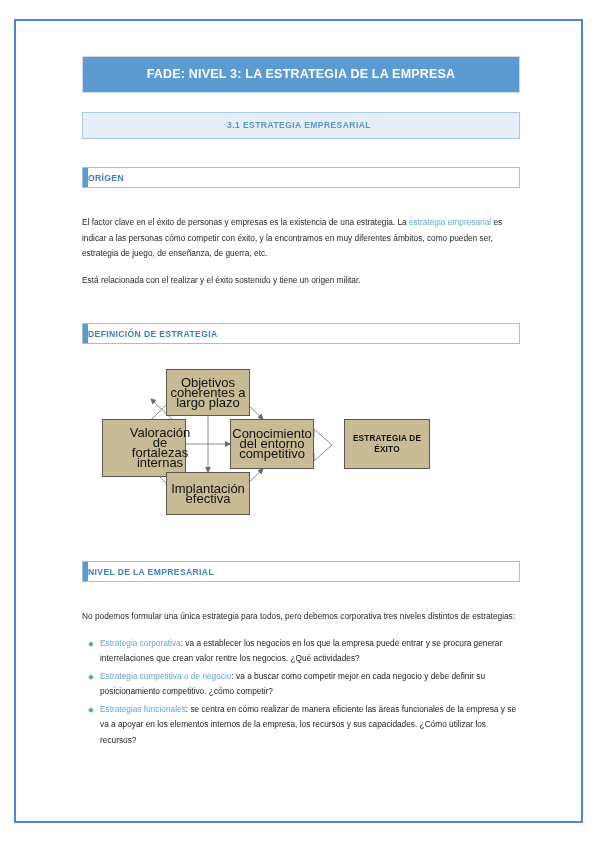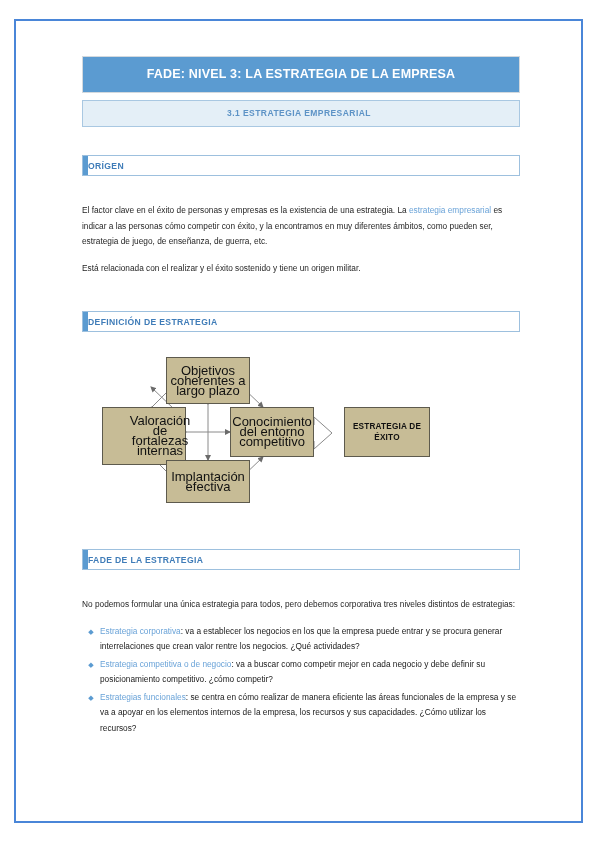--- a/index.html
+++ b/index.html
@@ -41,21 +41,21 @@
     font-size: 12.5px;
     font-weight: bold;
     letter-spacing: .2px;
     text-align: center;
     padding: 10px 6px 11px 6px;
     box-sizing: border-box;
   }
 
   
   .subtitle-band {
-    margin-top: 7px;
+    margin-top: 19px;
     background: #e4eff7;
     border: 1px solid #a9c8e2;
     color: #5d93c6;
     font-size: 8.5px;
     font-weight: bold;
     letter-spacing: .45px;
     text-align: center;
     padding: 7px 6px 8px 2px;
     box-sizing: border-box;
   }
@@ -216,21 +216,21 @@
       <div class="dbox" style="left:148px; top:60px; width:84px; height:50px;">Conocimiento del entorno competitivo</div>
 
       <div class="dbox" style="left:84px; top:113px; width:84px; height:43px;">Implantación efectiva</div>
 
       <div class="dbox result" style="left:262px; top:60px; width:86px; height:50px;">ESTRATEGIA DE ÉXITO</div>
     </div>
 
     <div style="height:30px"></div>
     <div class="section-bar">
       <div class="accent"></div>
-      <div class="bar-label">FADE DE LA ESTRATEGIA</div>
+      <div class="bar-label">NIVEL DE LA EMPRESARIAL</div>
     </div>
 
     <div style="height:27px"></div>
     <div class="body-block">
       <p>No podemos formular una única estrategia para todos, pero debemos corporativa tres niveles distintos de estrategias:</p>
     </div>
 
     <ul class="bullet-list">
       <li class="bullet-row">
         <span class="diamond">◆</span>

